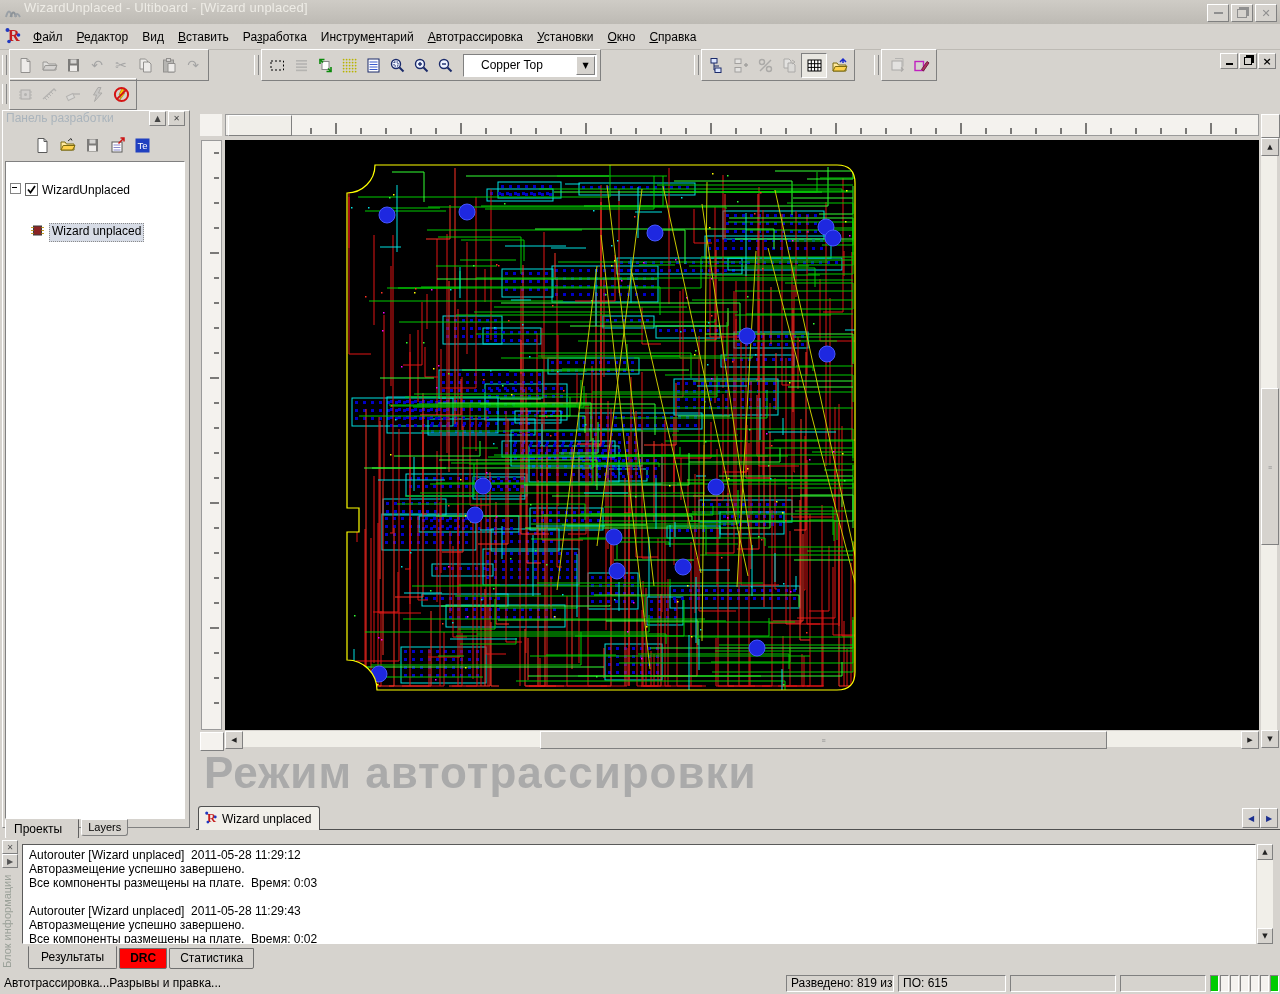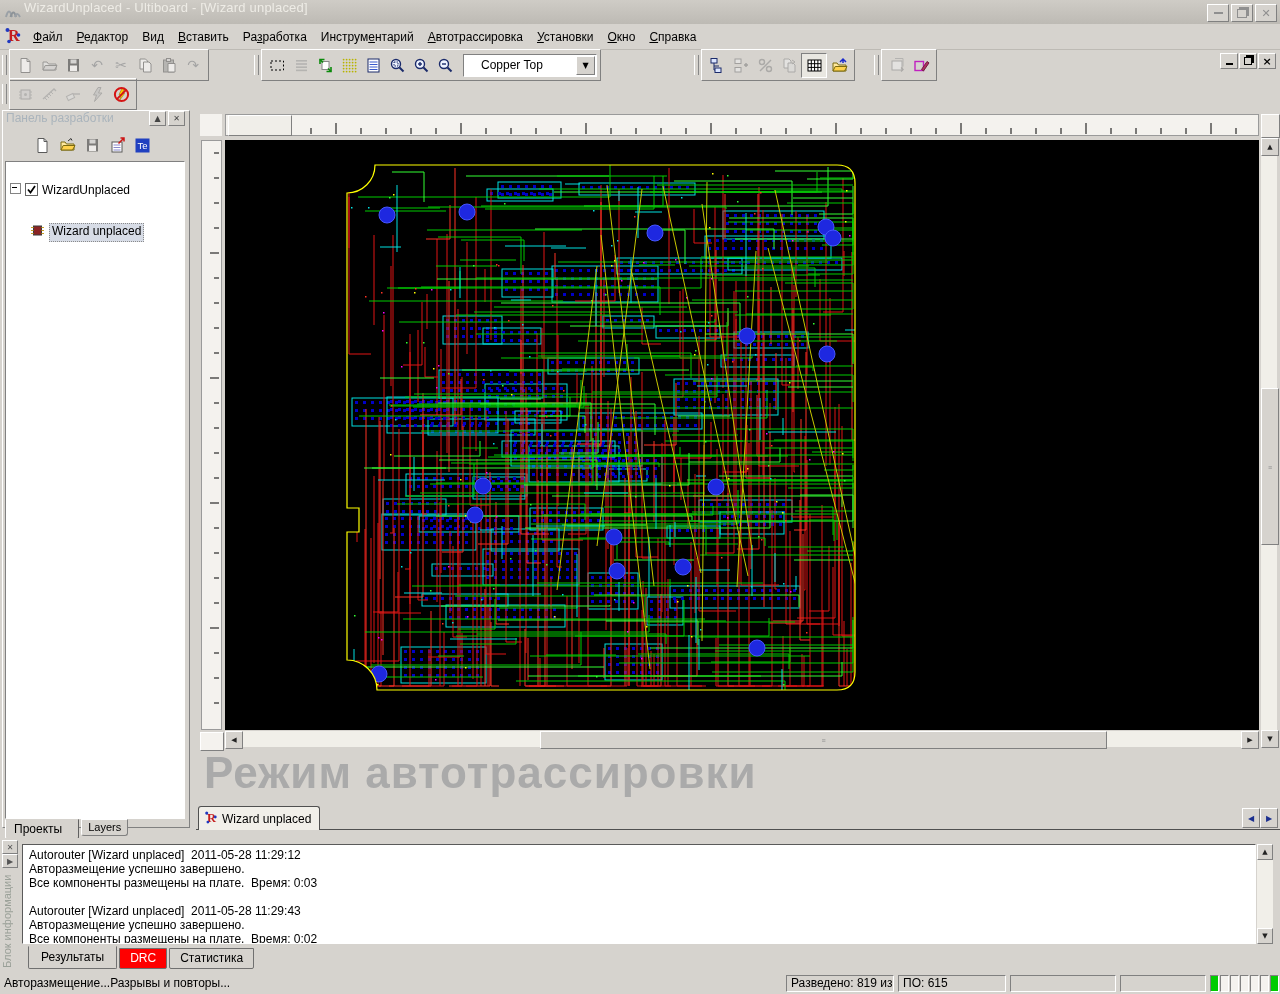--- a/index.html
+++ b/index.html
@@ -99,21 +99,21 @@
   .ministripbtn{position:absolute;background:#d6d3ce;display:flex;align-items:center;justify-content:center;
       font-size:8px;font-family:"DejaVu Sans",sans-serif;color:#555}
   #logstrip-title{position:absolute;left:1px;top:30px;width:16px;height:100px;
       writing-mode:vertical-rl;transform:rotate(180deg);color:#9aa098;font-size:11px;text-align:left}
   #logarea{left:22px;top:6px;width:1234px;height:100px;background:#fff;overflow:hidden;padding:3px 12px 0 6px;box-sizing:border-box}
   .logline{line-height:14px;white-space:pre}
   #logscroll{left:1257px;top:6px;width:16px;height:100px}
   #logtabs{position:absolute;left:28px;top:108px;display:flex;align-items:flex-end}
   .logtab{border:1px solid #707070;padding:2px 10px 3px 10px;background:#d6d3ce;margin-right:2px;border-radius:0 0 2px 2px}
   .logtab.active{background:#d6d3ce;border-top:1px solid #d6d3ce;font-size:12px;padding:3px 12px 4px 12px}
-  .logtab.alert{background:#ff0000;color:#ffffff;font-weight:normal}
+  .logtab.alert{background:#ff0000;color:#000000;font-weight:bold}
 
   
   #statusbar{left:0;top:972px;width:1280px;height:22px;display:flex;align-items:center}
   .spanel{height:17px;display:flex;align-items:center;padding:0 4px;box-sizing:border-box;
      border:1px solid;border-color:#808080 #fff #fff #808080;overflow:hidden;white-space:nowrap;margin-right:4px}
   #sb-msg{width:782px;border-color:transparent;border:none;padding-left:4px}
   #sb-progress{display:flex;height:17px;align-items:center}
   .pcell{width:7px;height:15px;border:1px solid;border-color:#808080 #fff #fff #808080;background:#f4f2ee;margin-right:1px}
   .pcell.on{background:#00cc00}
 </style>
@@ -2527,21 +2527,21 @@
     <span class="sb-btn raised abs" style="left:0;bottom:0;width:14px;height:14px">▼</span>
   </div>
   <div id="logtabs">
     <span class="logtab active">Результаты</span>
     <span class="logtab alert">DRC</span>
     <span class="logtab">Статистика</span>
   </div>
 </div>
 
 <div class="abs" id="statusbar">
-  <span class="spanel" id="sb-msg">Авторазмещение...Разрывы и повторы...</span>
+  <span class="spanel" id="sb-msg">Автотрассировка...Разрывы и правка...</span>
   <span class="spanel" style="width:108px">Разведено: 819 из 8:</span>
   <span class="spanel" style="width:108px">ПО: 615</span>
   <span class="spanel" style="width:106px"></span>
   <span class="spanel" style="width:86px"></span>
   <span id="sb-progress">
       <span class="pcell on"></span>
       <span class="pcell"></span>
       <span class="pcell"></span>
       <span class="pcell"></span>
       <span class="pcell"></span>

